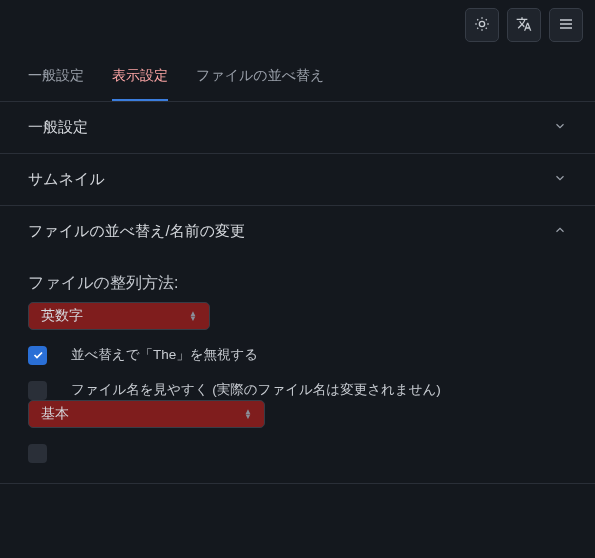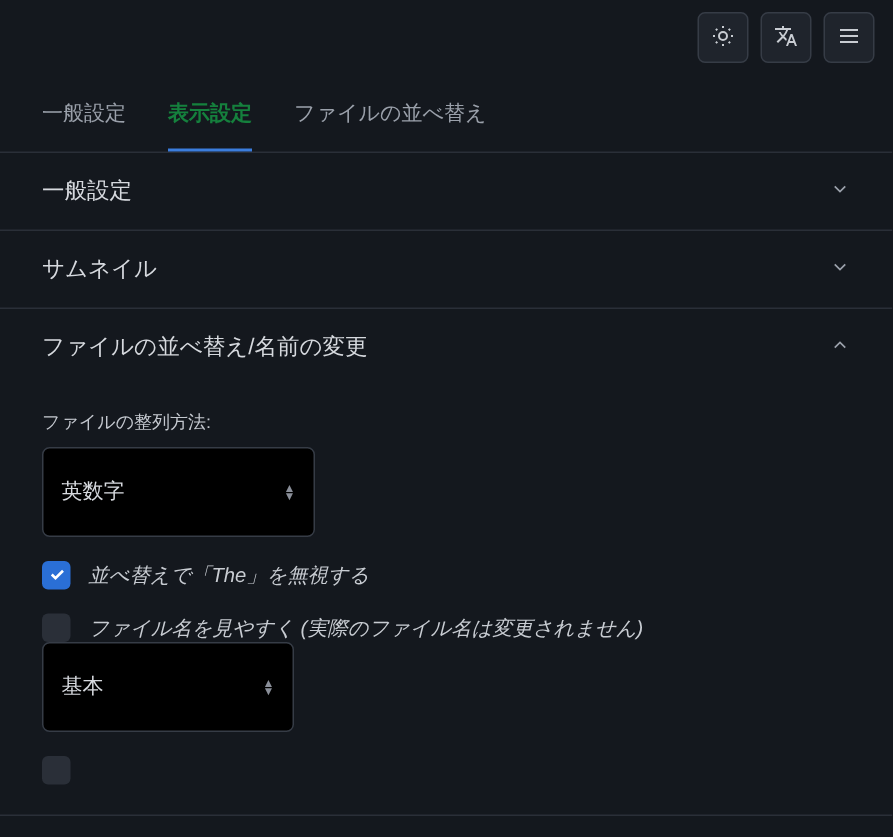--- a/index.html
+++ b/index.html
@@ -2,31 +2,31 @@
 <html><head>
 <meta charset="utf-8">
 <style>
 * { box-sizing: border-box; margin: 0; padding: 0; }
 body { background: #14181e; color: #d0d3d8; font-family: -apple-system, "Segoe UI", sans-serif; font-size: 14px; width: 595px; height: 558px; overflow: hidden; }
 .topbar { display: flex; justify-content: flex-end; align-items: center; gap: 8px; padding: 8px 12px; border-bottom: 1px solid #14181e; }
 .icon-btn { width: 34px; height: 34px; background: #1f242c; border: 1px solid #363c46; border-radius: 5px; display: flex; align-items: center; justify-content: center; cursor: pointer; color: #c8ccd2; }
 .icon-btn svg { width: 16px; height: 16px; }
 .tabs { display: flex; gap: 28px; padding: 0 28px; border-bottom: 1px solid #2a2f38; }
 .tab { padding: 16px 0 14px; color: #9aa0aa; cursor: pointer; border-bottom: 2px solid transparent; }
-.tab.active { color: #15803d; border-bottom-color: #3b7ddd; font-weight: bold; }
+.tab.active { color: #fca5a5; border-bottom-color: #3b7ddd; }
 .section { border-bottom: 1px solid #2a2f38; }
 .sect-head { display: flex; justify-content: space-between; align-items: center; padding: 16px 28px; cursor: pointer; font-size: 15px; color: #d6d9de; }
 .chev { color: #9aa0aa; }
 .sect-body { padding: 4px 28px 20px; }
-.field-label { font-size: 12px; color: #c4c8cf; margin-bottom: 8px; margin-top: 12px; }
-.select { background: #000000; border: 1px solid #363c46; border-radius: 5px; padding: 20px 12px; display: flex; justify-content: space-between; align-items: center; cursor: pointer; color: #d6d9de; }
+.field-label { font-size: 16px; color: #c4c8cf; margin-bottom: 8px; margin-top: 12px; }
+.select { background: #7f1d1d; border: 1px solid #363c46; border-radius: 5px; padding: 4px 12px; display: flex; justify-content: space-between; align-items: center; cursor: pointer; color: #d6d9de; }
 .select.sm { width: 182px; }
-.select.md { width: 168px; }
+.select.md { width: 237px; }
 .updown { display: flex; flex-direction: column; line-height: 5px; font-size: 8px; color: #8a8f99; }
-.check-row { display: flex; align-items: center; gap: 12px; margin-top: 16px; font-style: italic; }
+.check-row { display: flex; gap: 24px; margin-top: 16px; }
 .checkbox { width: 19px; height: 19px; border-radius: 4px; display: flex; align-items: center; justify-content: center; flex-shrink: 0; cursor: pointer; }
 .checkbox.on { background: #2a6fd6; }
 .checkbox.off { background: #2a2f38; }
 .checkbox svg { width: 12px; height: 12px; }
 .check-label { color: #c8ccd2; font-size: 13.5px; }
 </style>
 </head>
 <body>
 
 <div class="topbar">

